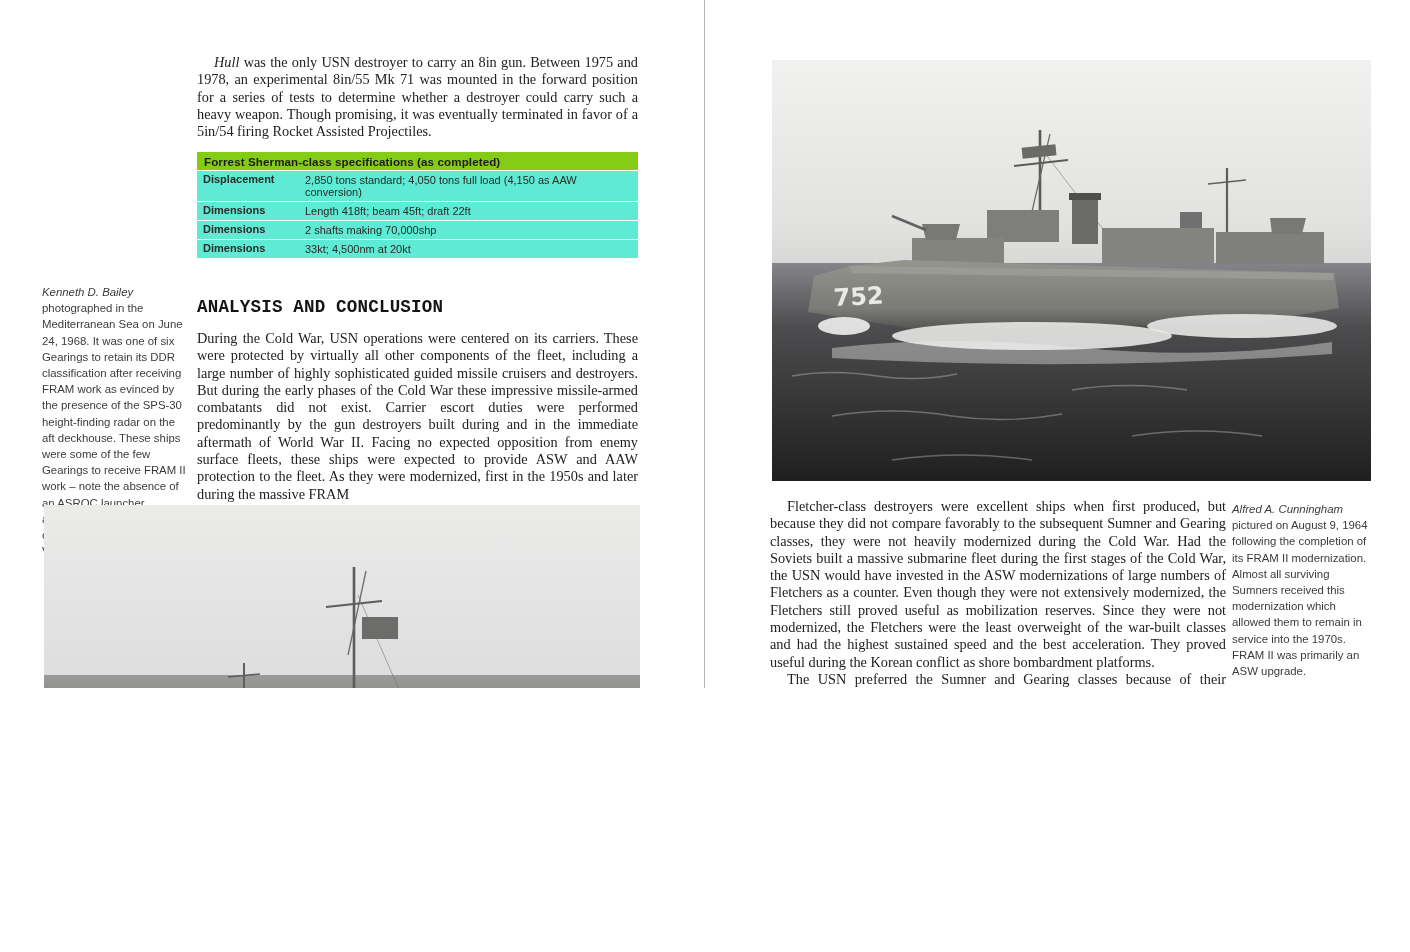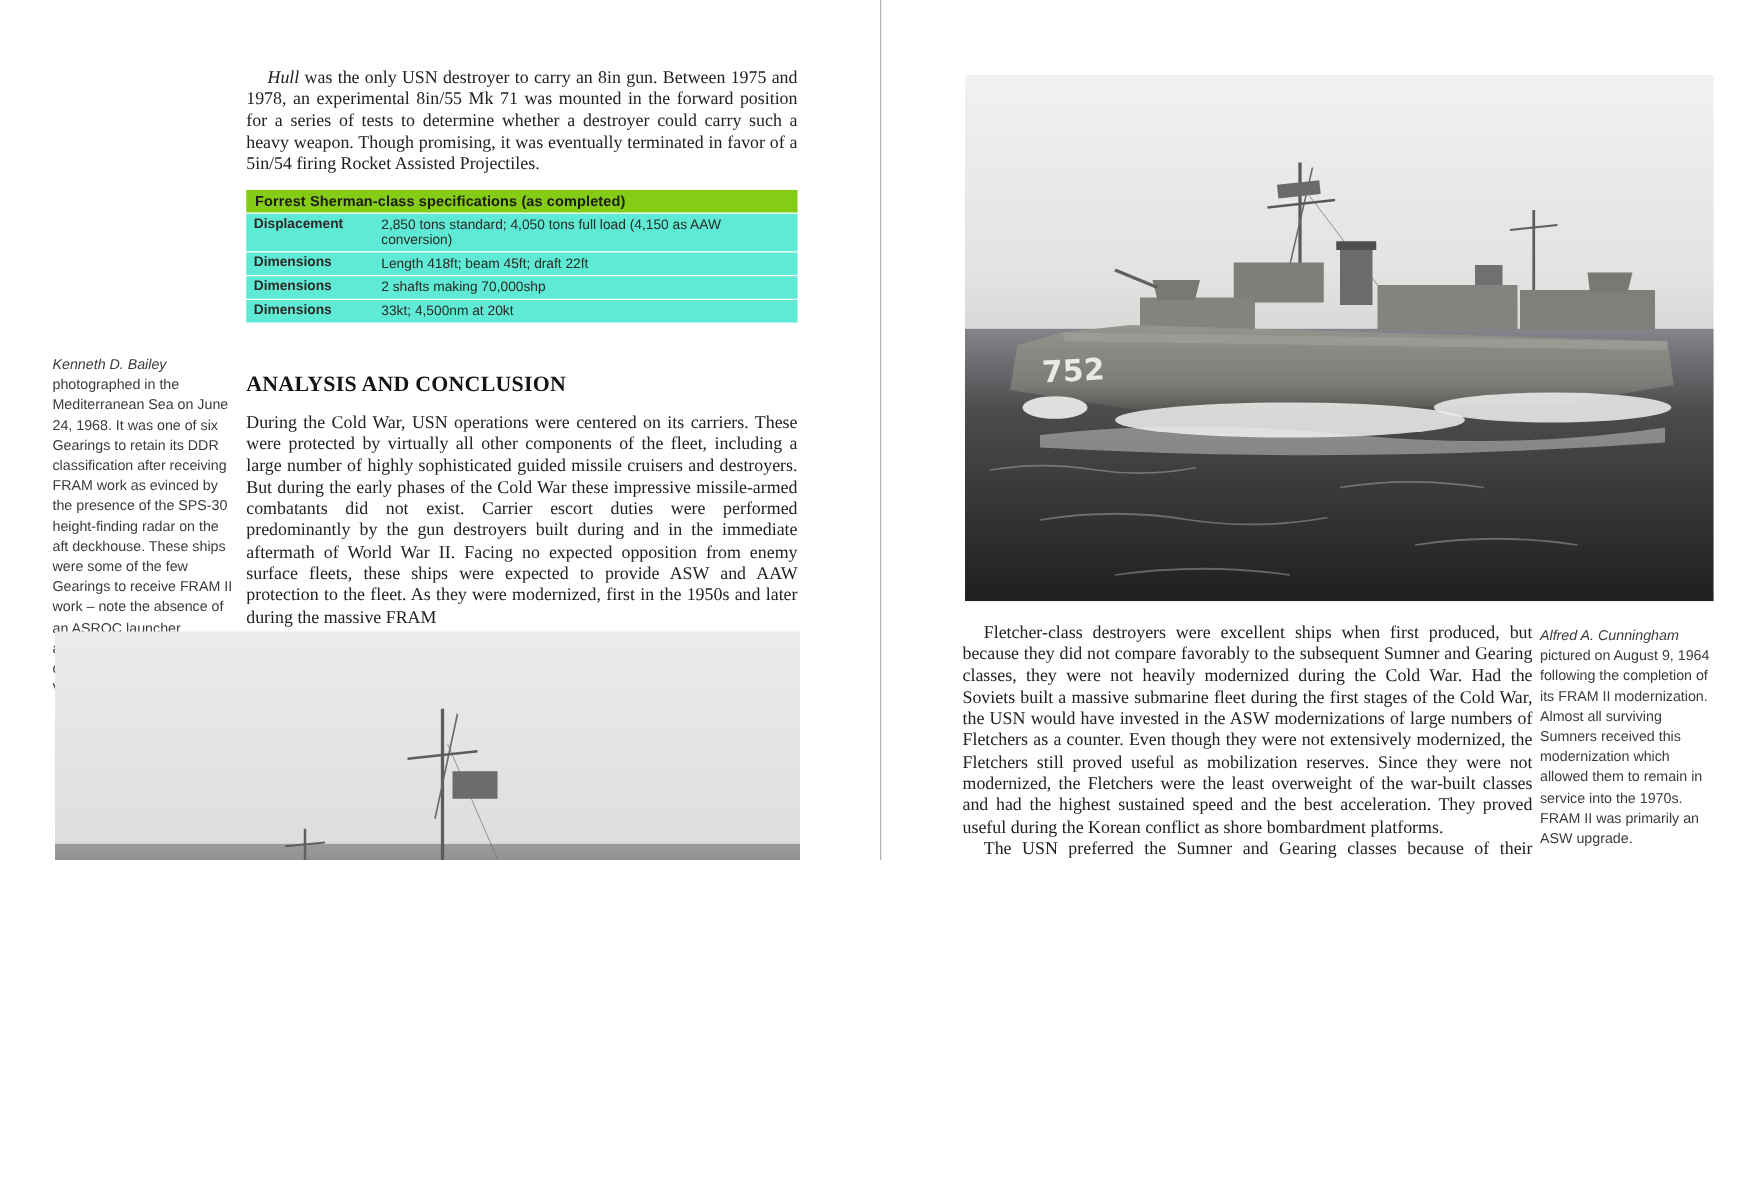--- a/index.html
+++ b/index.html
@@ -22,21 +22,21 @@
   .tbl-row{display:flex;background:#5eead4;margin-top:1px;font-size:11px;color:#2a2a26;}
   .tbl-row .lbl{flex:0 0 92px;font-weight:bold;padding:1.5px 6px;}
   .tbl-row .val{flex:1;padding:3px 4px;}
   
   .caption{font-family:"Liberation Sans",sans-serif;font-size:11.4px;line-height:16.2px;
            color:#3c3b39;text-align:left;}
   #left-caption{left:42px;top:284px;width:146px;}
   #right-caption{left:1232px;top:501px;width:141px;}
   .caption i{font-style:italic;}
   
-  #section-heading{left:197px;top:297px;width:441px;font-family:Liberation Serif, serif;
+  #section-heading{left:197px;top:297px;width:441px;font-family:Liberation Mono, monospace;
                    font-weight:bold;font-size:17.5px;letter-spacing:.2px;color:#141413;}
   #left-body{left:197px;top:330px;width:441px;}
   #right-body{left:770px;top:498px;width:456px;}
   
   #left-photo{left:44px;top:505px;width:596px;height:373px;}
   #right-photo{left:772px;top:60px;width:599px;height:421px;}
   .photo svg{display:block;}
   
   .page-num{font-family:"Liberation Serif",serif;font-size:11px;color:#1b1b1b;}
   #page-num-left{left:45px;top:906px;}

